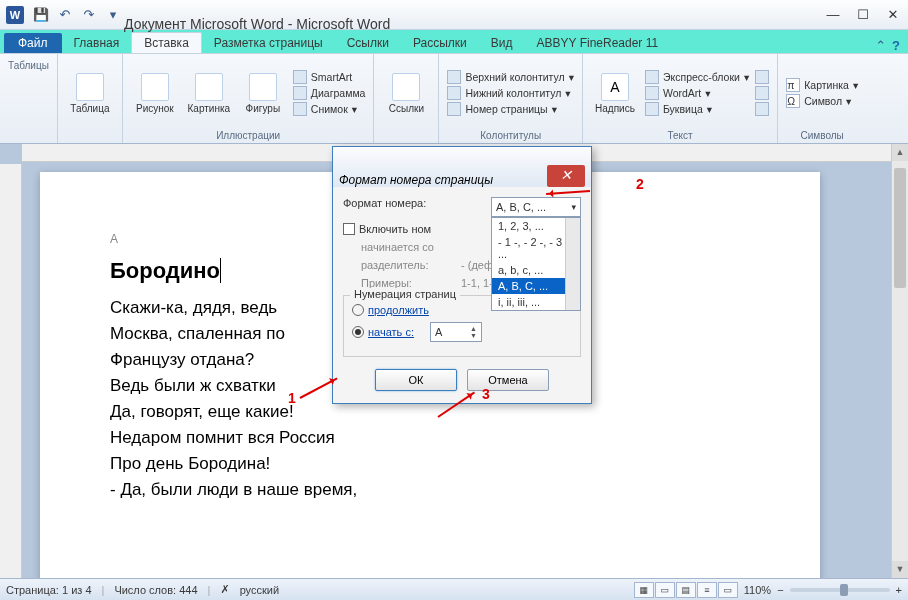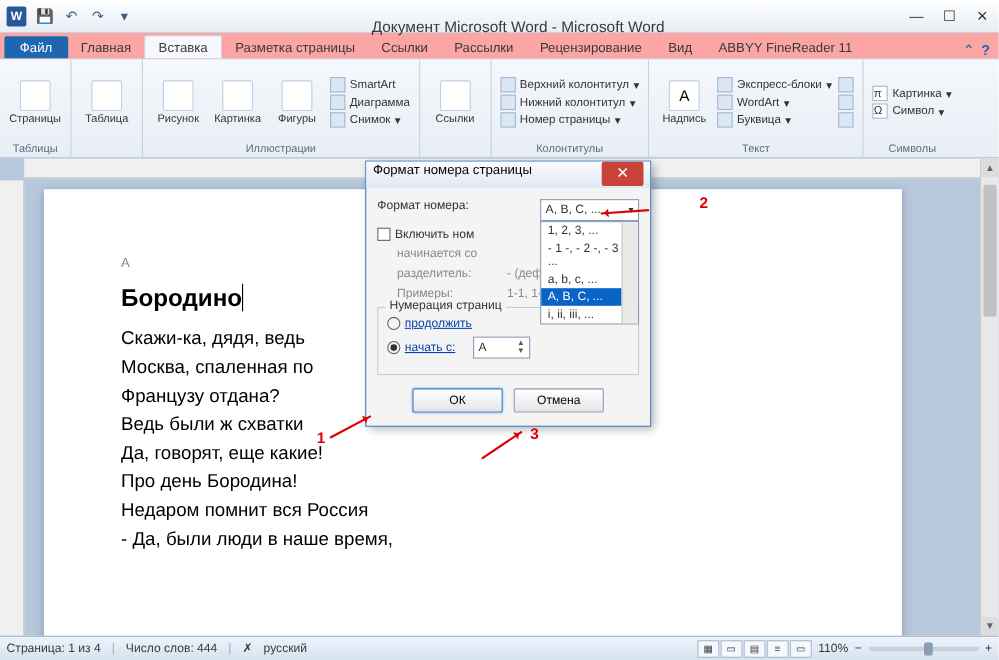--- a/index.html
+++ b/index.html
@@ -3,26 +3,26 @@
 <meta charset="utf-8">
 <style>
 * { box-sizing: border-box; margin: 0; padding: 0; font-family: "Segoe UI", Tahoma, sans-serif; }
 body { width: 908px; height: 600px; overflow: hidden; background: #fff; position: relative; }
 
 
 .titlebar { height: 30px; background: linear-gradient(#fdfefe,#e8eef5); display: flex; align-items: center; border-bottom: 1px solid #c6d2e0; }
 .word-icon { width: 18px; height: 18px; background: #2b579a; color: #fff; font-size: 11px; font-weight: bold; text-align: center; line-height: 18px; margin: 0 4px 0 6px; border-radius: 2px; }
 .qat { display: flex; gap: 2px; margin-left: 2px; }
 .qat-btn { width: 22px; height: 22px; display:flex; align-items:center; justify-content:center; font-size: 13px; color:#3b5e8c; }
-.title-text { flex: 1; text-align: center; font-size: 14px; color: #3a3a3a; margin-top: 18px; }
+.title-text { flex: 1; text-align: left; font-size: 14px; color: #3a3a3a; margin-top: 18px; }
 .win-controls { display: flex; }
 .win-btn { width: 30px; height: 28px; display:flex;align-items:center;justify-content:center; font-size: 13px; color:#333; }
 
 
-.ribbon-tabs { height: 24px; display: flex; align-items: flex-end; padding-left: 4px; border-bottom: 1px solid #c6d2e0; background:#fca5a5; }
+.ribbon-tabs { height: 24px; display: flex; align-items: flex-end; padding-left: 4px; border-bottom: 1px solid #c6d2e0; background:#5eead4; }
 .file-tab { background:#1e66b0; color:#fff; padding: 3px 14px; font-size: 12px; border-radius: 2px 2px 0 0; }
 .tab { padding: 3px 12px; font-size: 12px; color:#3a3a3a; }
 .tab.active { background:#f5f8fc; border:1px solid #c6d2e0; border-bottom:none; border-radius:2px 2px 0 0;}
 .ribbon-help { margin-left:auto; display:flex; gap:6px; padding-right:8px; color:#3b5e8c; font-size:13px;}
 
 
 .ribbon { height: 90px; background:linear-gradient(#f5f8fc,#e8eef5); border-bottom:1px solid #a4b7cf; display:flex; }
 .group { border-right:1px solid #c6d2e0; padding: 4px 8px 0 8px; display:flex; flex-direction:column; }
 .group-body { flex:1; display:flex; align-items:center; gap:6px; }
 .group-label { text-align:center; font-size:10px; color:#5a6b82; padding:2px 0; }
@@ -44,21 +44,21 @@
 .page h1 { font-family:"Times New Roman",serif; font-size:22px; font-weight:bold; margin-bottom:14px; }
 .page p { font-size:17px; margin-bottom:6px; font-family:Arial,sans-serif;}
 .cursor { border-right:1px solid #000; }
 
 .scrollbar-v { position:absolute; right:0; top:144px; bottom:22px; width:17px; background:#e9e9e9; border-left:1px solid #ccc;}
 .scrollbar-v .thumb { position:absolute; top:24px; left:2px; right:2px; height:120px; background:#c2c2c2; border-radius:2px;}
 .scrollbar-v .arr { position:absolute;left:0;right:0;height:17px;background:#ddd;text-align:center;font-size:9px;line-height:17px;color:#666;}
 
 
 .dialog { position:absolute; left:332px; top:146px; width:260px; background:#f4f4f4; border:1px solid #3d7ebf; box-shadow:3px 3px 8px rgba(0,0,0,.3); }
-.dlg-title { height:24px; background:linear-gradient(#fbfcfe,#dfe8f4); display:flex; align-items:flex-start; padding:0 6px; font-size:12px; }
+.dlg-title { height:40px; background:linear-gradient(#fbfcfe,#dfe8f4); display:flex; align-items:flex-end; padding:0 6px; font-size:12px;font-style:italic; }
 .dlg-title span{flex:1;}
 .dlg-close { width:38px; height:22px; background:#c8443a; color:#fff; text-align:center; line-height:20px; font-size:14px; border-radius:2px;}
 .dlg-body { padding:10px 10px 12px 10px; font-size:11px; color:#333; }
 .dlg-row { display:flex; margin-bottom:6px; gap:4px; }
 .dlg-label { width:96px; }
 .combo { flex:1; position:relative;margin-left:48px; }
 .combo-box { height:20px; border:1px solid #8a9db5; background:#fff; display:flex; align-items:center; padding:0 4px; font-size:11px; justify-content:space-between;}
 .combo-arrow { font-size:9px; color:#333;}
 .combo-list { position:absolute; top:20px; left:0; right:0; background:#fff; border:1px solid #8a9db5; z-index:10;}
 .combo-list div { padding:2px 6px; font-size:11px; }
@@ -110,37 +110,30 @@
   </div>
 </div>
 
 <div class="ribbon-tabs">
   <div class="file-tab">Файл</div>
   <div class="tab">Главная</div>
   <div class="tab active">Вставка</div>
   <div class="tab">Разметка страницы</div>
   <div class="tab">Ссылки</div>
   <div class="tab">Рассылки</div>
-  <div class="tab">Рецензирование</div>
   <div class="tab">Вид</div>
   <div class="tab">ABBYY FineReader 11</div>
   <div class="ribbon-help">
     <span>⌃</span>
     <span style="color:#1e66b0;font-weight:bold;">?</span>
   </div>
 </div>
 
 <div class="ribbon">
   <div class="group">
-    <div class="group-body">
-      <div class="big-btn">
-          <div class="ic"></div>
-          <div class="lbl">Страницы</div>
-        </div>
-    </div>
     <div class="group-label">Таблицы</div>
   </div>
   <div class="group">
     <div class="group-body">
       <div class="big-btn">
           <div class="ic"></div>
           <div class="lbl">Таблица</div>
         </div>
     </div>
     <div class="group-label" style="visibility:hidden">Страницы</div>
@@ -231,22 +224,22 @@
 <div class="doc-wrap">
   <div class="ruler-h"></div>
   <div class="page">
     <div class="page-letter">A</div>
     <h1><span>Бородино</span><span class="cursor"></span></h1>
     <p>Скажи-ка, дядя, ведь</p>
     <p>Москва, спаленная по</p>
     <p>Французу отдана?</p>
     <p>Ведь были ж схватки</p>
     <p>Да, говорят, еще какие!</p>
+    <p>Недаром помнит вся Россия</p>
     <p>Про день Бородина!</p>
-    <p>Недаром помнит вся Россия</p>
     <p>- Да, были люди в наше время,</p>
   </div>
 </div>
 <div class="ruler-v"></div>
 
 <div class="scrollbar-v">
   <div class="arr" style="top:0">▲</div>
   <div class="thumb"></div>
   <div class="arr" style="bottom:0">▼</div>
 </div>

